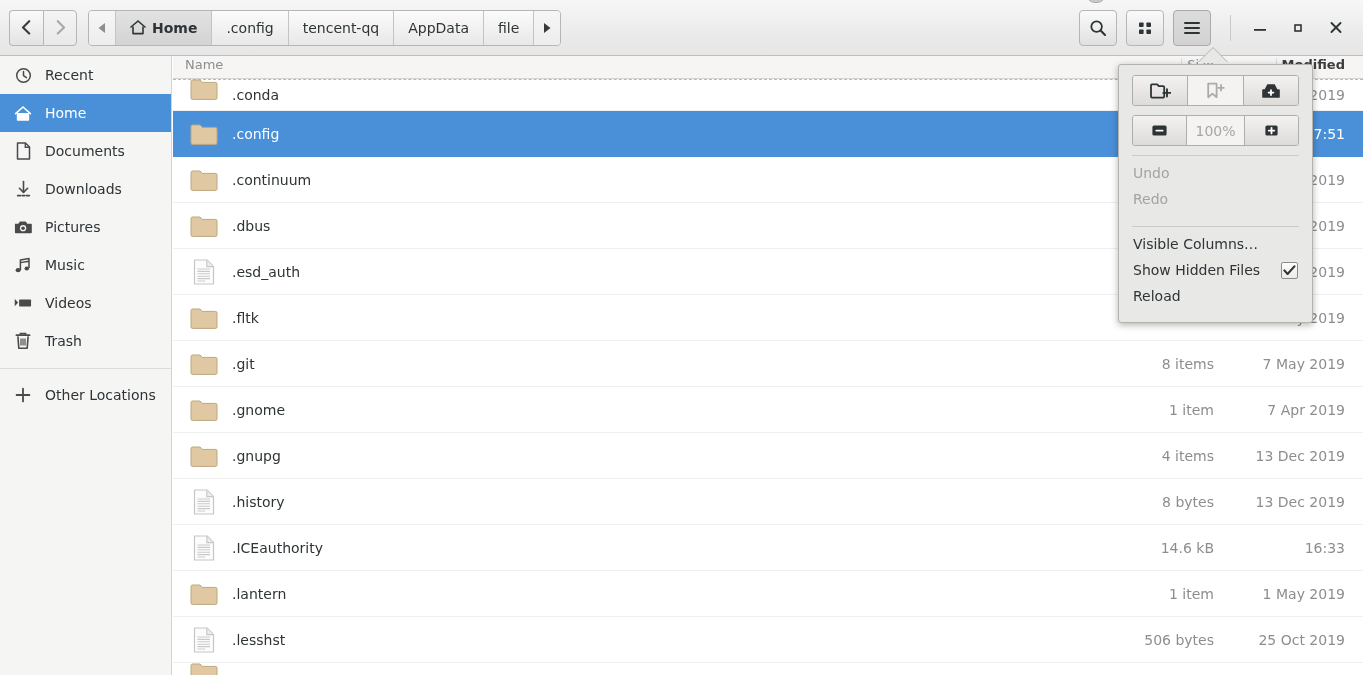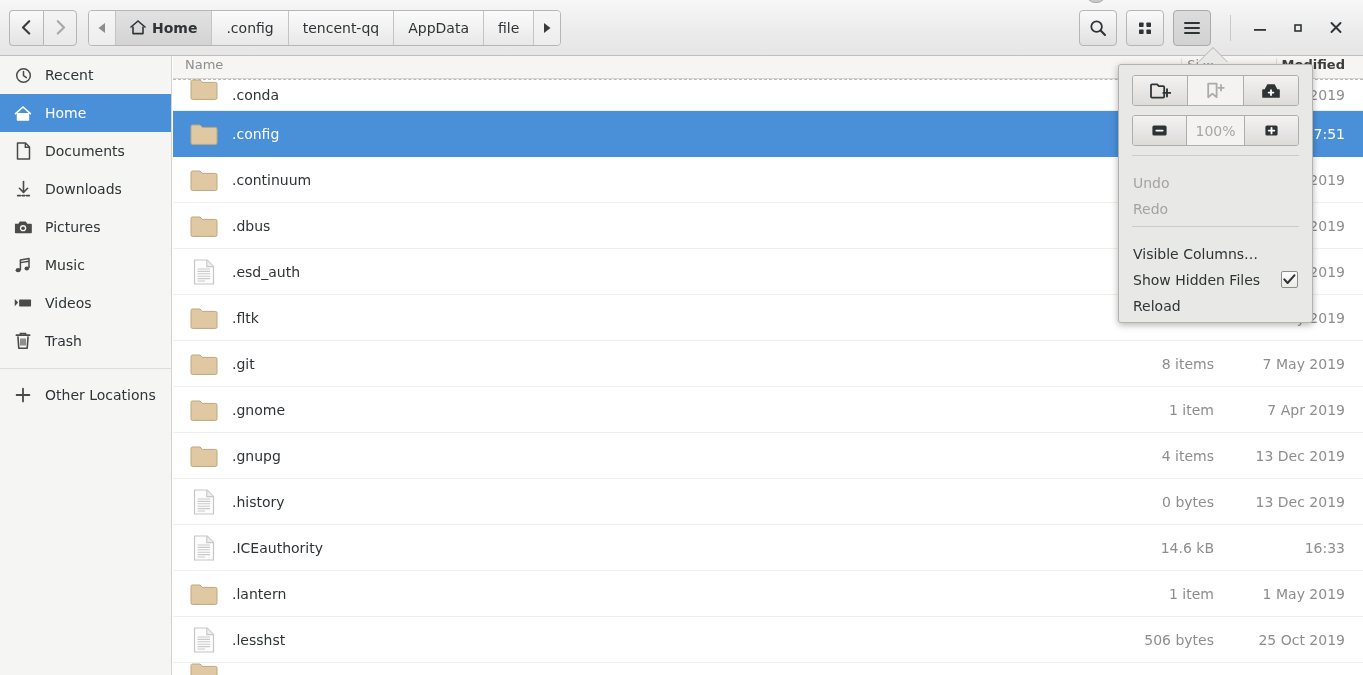--- a/index.html
+++ b/index.html
@@ -152,21 +152,21 @@
   }
   .pbtn:last-child { border-right: none; }
   .pbtn.disabled { background: #f4f3f2; cursor: default; }
   .zoomlevel {
     flex: 1.1; display: flex; align-items: center; justify-content: center;
     background: #f4f3f2; color: #a8a6a3; font-size: 14px;
     border-right: 1px solid #b0aeaa;
   }
   .msep { height: 1px; background: #cdcbc7; margin: 9px 13px; }
   .mitem {
-    height: 26px; display: flex; align-items: flex-end;
+    height: 26px; display: flex; align-items: flex-start;
     padding: 0 14px; color: #2e3436; font-size: 14px; cursor: pointer;
   }
   .mitem.disabled { color: #a5a3a0; cursor: default; }
   .mitem .mlabel { flex: 1; }
   .mcheck {
     width: 17px; height: 17px; border: 1px solid #8e8c88; border-radius: 2px;
     background: linear-gradient(to bottom,#fdfdfd,#eceae7);
     display: flex; align-items: center; justify-content: center;
   }
   .topnub {
@@ -490,21 +490,21 @@
 
       <div class="row">
         <span class="r-icon">
           <svg width="22" height="26" viewBox="0 0 22 26">
             <path d="M1.5 1 L14 1 L20.5 7.5 L20.5 25 L1.5 25 Z" fill="#fcfcfc" stroke="#c6c6c6" stroke-width="1.2" stroke-linejoin="round"></path>
             <path d="M13.8 1.2 L13.8 7.6 L20.3 7.6" fill="#ececec" stroke="#c6c6c6" stroke-width="1.1"></path>
             <path d="M4.5 10 H17 M4.5 12.4 H17 M4.5 14.8 H17 M4.5 17.2 H17 M4.5 19.6 H17 M4.5 22 H12" stroke="#c9c9c9" stroke-width="1.1"></path>
           </svg>
         </span>
         <span class="r-name">.history</span>
-        <span class="r-size">0 bytes</span>
+        <span class="r-size">8 bytes</span>
         <span class="r-mod">13 Dec 2019</span>
       </div>
 
       <div class="row">
         <span class="r-icon">
           <svg width="22" height="26" viewBox="0 0 22 26">
             <path d="M1.5 1 L14 1 L20.5 7.5 L20.5 25 L1.5 25 Z" fill="#fcfcfc" stroke="#c6c6c6" stroke-width="1.2" stroke-linejoin="round"></path>
             <path d="M13.8 1.2 L13.8 7.6 L20.3 7.6" fill="#ececec" stroke="#c6c6c6" stroke-width="1.1"></path>
             <path d="M4.5 10 H17 M4.5 12.4 H17 M4.5 14.8 H17 M4.5 17.2 H17 M4.5 19.6 H17 M4.5 22 H12" stroke="#c9c9c9" stroke-width="1.1"></path>
           </svg>

